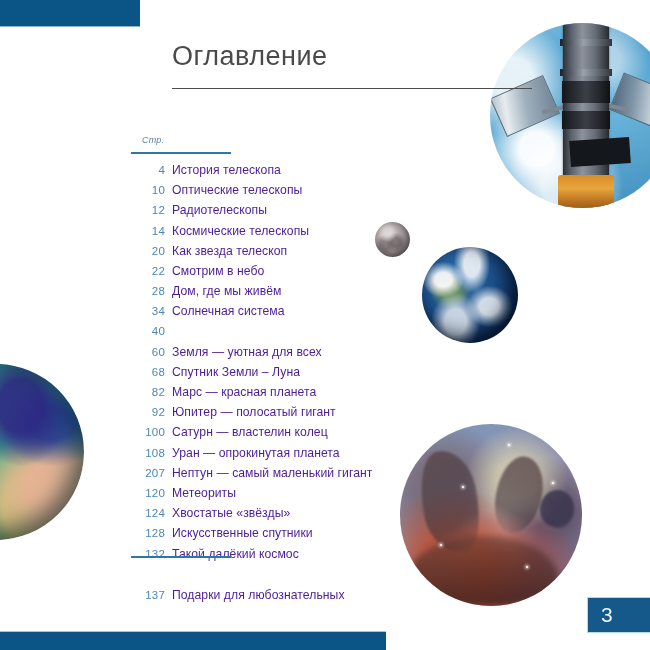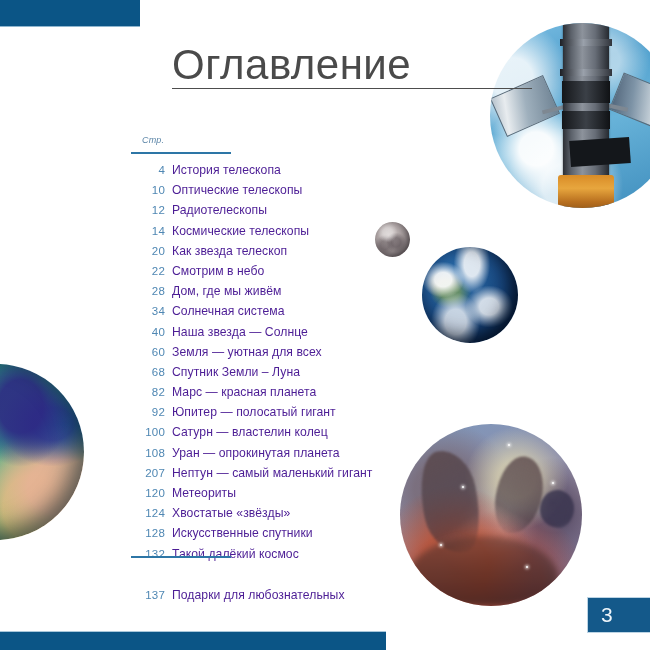--- a/index.html
+++ b/index.html
@@ -29,21 +29,21 @@
     background:#0b5586;
     box-shadow:0 -1px 0 #a9c7da;
   }
 
   
   .title-wrap {
     position:absolute; left:172px; top:41px;
     width:420px;
   }
   .title {
-    font-size:42px;
+    font-size:27px;
     font-weight:400;
     color:#4a4a4a;
     letter-spacing:.5px;
     line-height:1.12;
     white-space:nowrap;
   }
   .title-rule {
     position:absolute; left:172px; top:88px;
     width:360px; height:1px;
     background:#4d4d4d;
@@ -353,21 +353,20 @@
       <div class="toc-row">
         <div class="toc-num">28</div>
         <div class="toc-label">Дом, где мы живём</div>
       </div>
       <div class="toc-row">
         <div class="toc-num">34</div>
         <div class="toc-label">Солнечная система</div>
       </div>
       <div class="toc-row">
         <div class="toc-num">40</div>
-        <div class="toc-label">Наша звезда — Солнце</div>
       </div>
       <div class="toc-row">
         <div class="toc-num">60</div>
         <div class="toc-label">Земля — уютная для всех</div>
       </div>
       <div class="toc-row">
         <div class="toc-num">68</div>
         <div class="toc-label">Спутник Земли – Луна</div>
       </div>
       <div class="toc-row">

